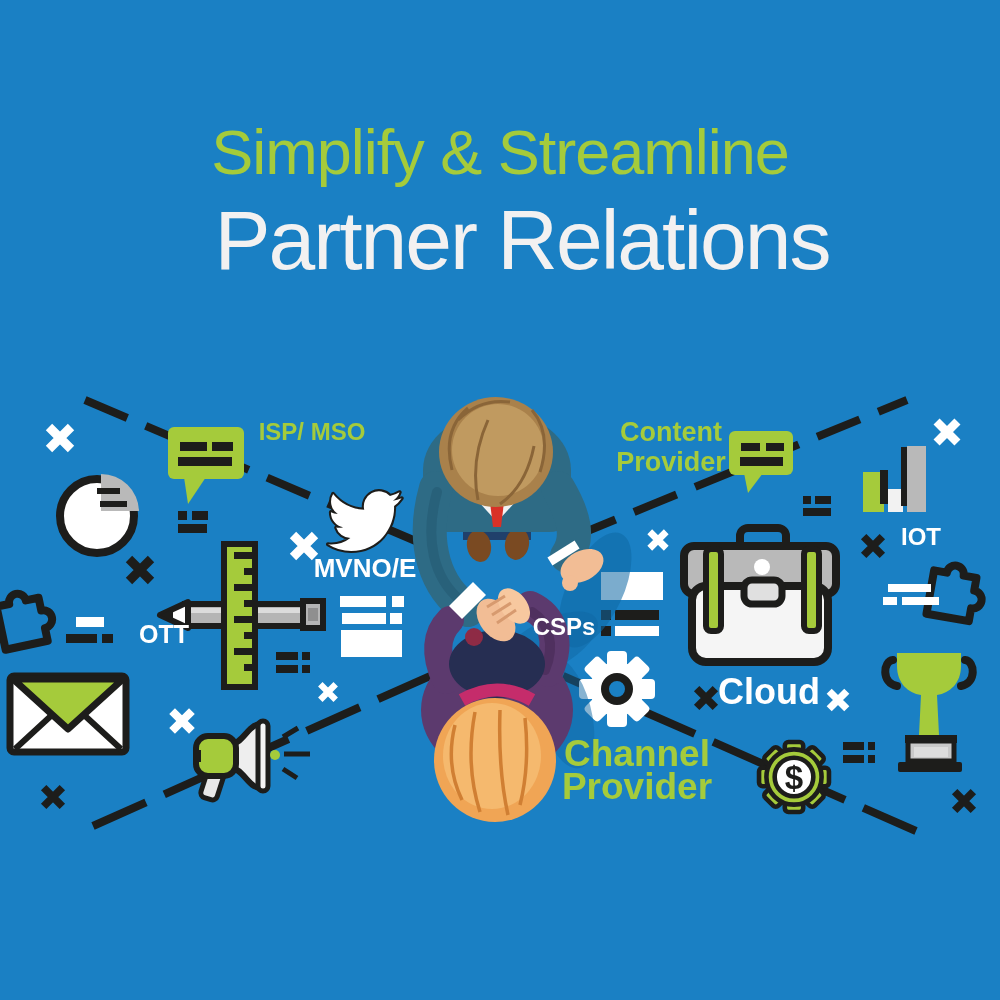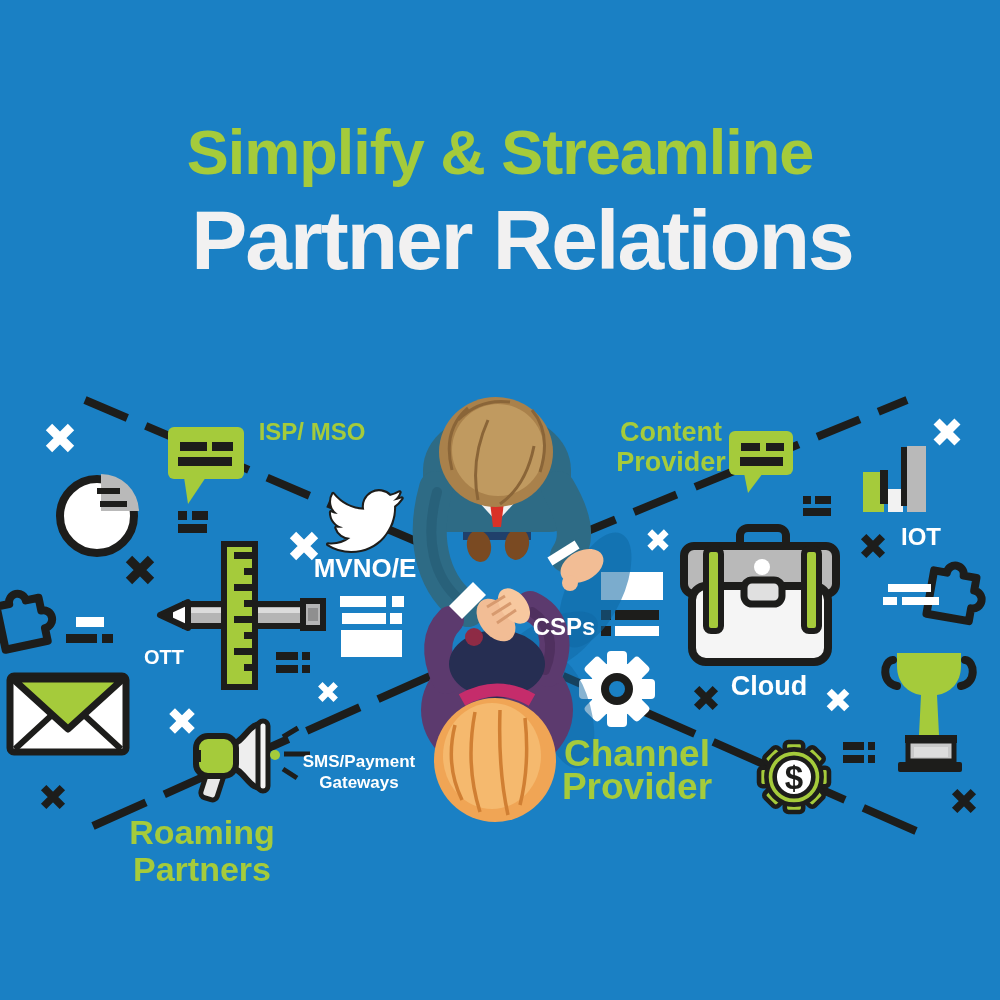--- a/index.html
+++ b/index.html
@@ -9,21 +9,21 @@
     --white:#ffffff;
   }
   html,body{margin:0;padding:0;}
   .canvas{
     position:relative;width:1000px;height:1000px;overflow:hidden;
     background:var(--blue);
     font-family:"Liberation Sans", sans-serif;
   }
   .scene-svg{position:absolute;left:0;top:0;}
   .title{position:absolute;left:50%;transform:translateX(-50%);
-    font-weight:bold;white-space:nowrap;}
+    font-weight:normal;white-space:nowrap;}
   .title-1{top:116px;font-size:63px;color:var(--green);letter-spacing:-1px;}
   .title-2{top:192px;font-size:84px;color:#f2f1f1;letter-spacing:-2px;margin-left:22px;}
   .label{position:absolute;transform:translateX(-50%);font-weight:bold;
     white-space:nowrap;text-align:center;}
   .green{color:var(--green);}
   .white{color:#ffffff;}
 </style>
 </head>
 <body>
 
@@ -285,41 +285,33 @@
   </g>
 </svg>
 
 <div class="title title-1">Simplify &amp; Streamline</div>
 <div class="title title-2">Partner Relations</div>
 
 <div class="label green" style="left:312px;top:418px;font-size:24px">ISP/ MSO</div>
 
 <div class="label white" style="left:365px;top:553px;font-size:26px">MVNO/E</div>
 
-<div class="label white" style="left:164px;top:646px;font-size:20px">OTT</div>
+<div class="label white" style="left:164px;top:620px;font-size:25px">OTT</div>
 
 <div class="label white" style="left:564px;top:613px;font-size:24px">CSPs</div>
 
 <div class="label white" style="left:921px;top:523px;font-size:24px">IOT</div>
 
-<div class="label white" style="left:769px;top:671px;font-size:27px">Cloud</div>
+<div class="label white" style="left:769px;top:671px;font-size:36px">Cloud</div>
 
 <div class="label green" style="left:671px;top:417px;font-size:27px;line-height:30px">
   <div>Content</div>
   <div>Provider</div>
 </div>
 
 <div class="label green" style="left:637px;top:737px;font-size:37px;line-height:33px">
   <div>Channel</div>
   <div>Provider</div>
 </div>
 
-<div class="label white" style="left:359px;top:751px;font-size:17px;line-height:21px">
-  <div>SMS/Payment</div>
-  <div>Gateways</div>
+
+
 </div>
 
-<div class="label green" style="left:202px;top:814px;font-size:34px;line-height:37px">
-  <div>Roaming</div>
-  <div>Partners</div>
-</div>
-
-</div>
-
 </body></html>

